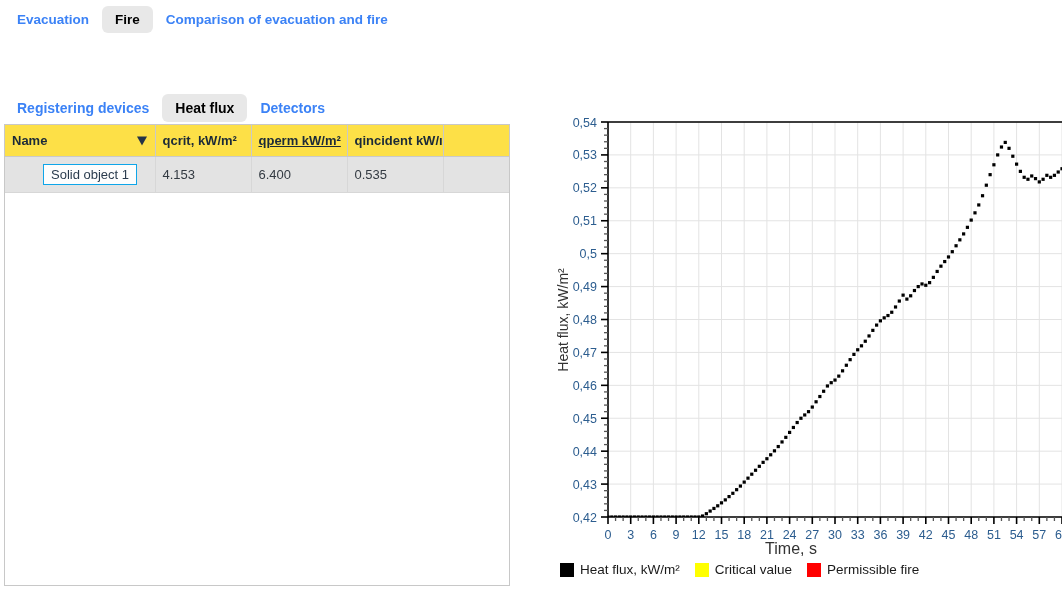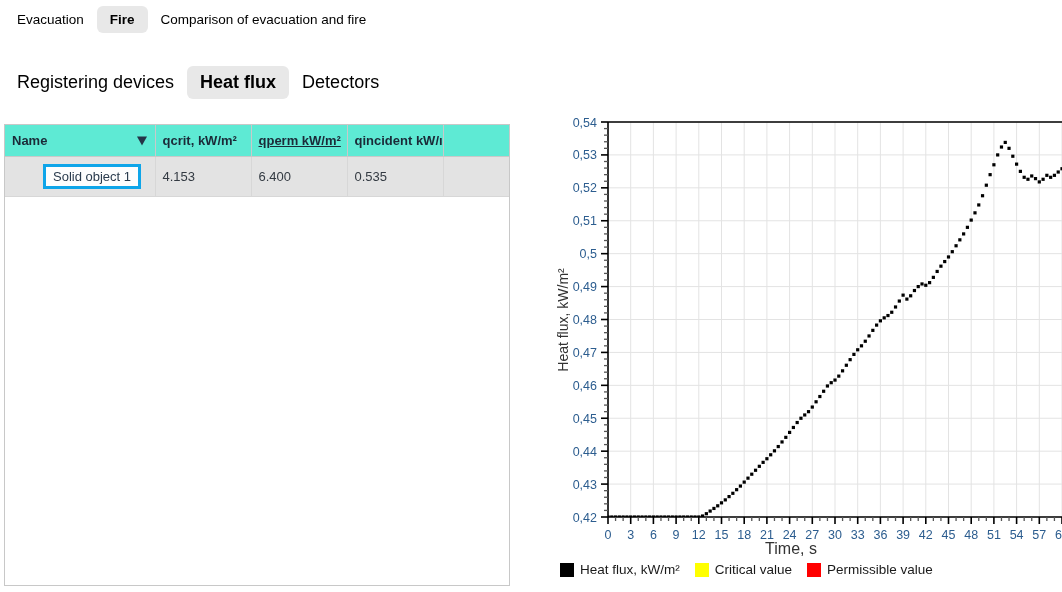--- a/index.html
+++ b/index.html
@@ -14,48 +14,49 @@
 
   
   .tabrow { position: absolute; left: 0; display: flex; align-items: center; }
   #tabrow-primary { top: 6px; left: 4px; }
   #tabrow-secondary { top: 66px; left: 4px; }
 
   .tab {
     padding: 6px 13px;
     border-radius: 6px;
     font-size: 13.5px;
-    color: #000000;
+    color: #3b82f6;
     white-space: nowrap;
     cursor: default;
     background: transparent;
+    font-weight: bold;
   }
   .tab.active {
     background: #e8e8e8;
     color: #000000;
     font-weight: bold;
   }
-  #tabrow-secondary .tab { font-size: 18px; }
+  #tabrow-secondary .tab { font-size: 14px; margin-top: 28px; }
 
   
   #table-panel {
     position: absolute;
     left: 4px; top: 124px;
     width: 506px; height: 462px;
     background: #ffffff;
     border: 1px solid #c8c8c8;
   }
   table.grid {
     width: 100%;
     border-collapse: collapse;
     table-layout: fixed;
     font-size: 13px;
   }
   table.grid th {
-    background: #5eead4;
+    background: #fde047;
     border-right: 1px solid #c9c9c9;
     border-bottom: 1px solid #c9c9c9;
     color: #1b2a38;
     font-weight: bold;
     font-size: 13px;
     text-align: left;
     padding: 8px 7px;
     height: 30px;
     white-space: nowrap;
     overflow: hidden;
@@ -90,21 +91,21 @@
     border-top: 5px solid transparent;
     border-bottom: 5px solid transparent;
     border-right: 7px solid #4d4d4d;
     margin-right: 9px;
     vertical-align: middle;
     position: relative; top: -1px;
   }
   .indent-label {
     display: inline-block;
     margin-left: 31px;
-    border: 3px solid #0ea5e9;
+    border: 1px solid #0ea5e9;
     background: #fdfdfd;
     padding: 3px 7px;
     color: #2a3b4d;
     line-height: 1;
   }
   .master-label { color: #333a42; }
 
   
   #chart-area {
     position: absolute;
@@ -516,18 +517,18 @@
         <div class="legend-item">
           <span class="swatch" style="background: rgb(0, 0, 0);"></span>
           <span>Heat flux, kW/m²</span>
         </div>
         <div class="legend-item">
           <span class="swatch" style="background: rgb(255, 255, 0);"></span>
           <span>Critical value</span>
         </div>
         <div class="legend-item">
           <span class="swatch" style="background: rgb(255, 0, 0);"></span>
-          <span>Permissible value</span>
+          <span>Permissible fire</span>
         </div>
       </div>
   </div>
 
 </div>
 
 </body></html>

